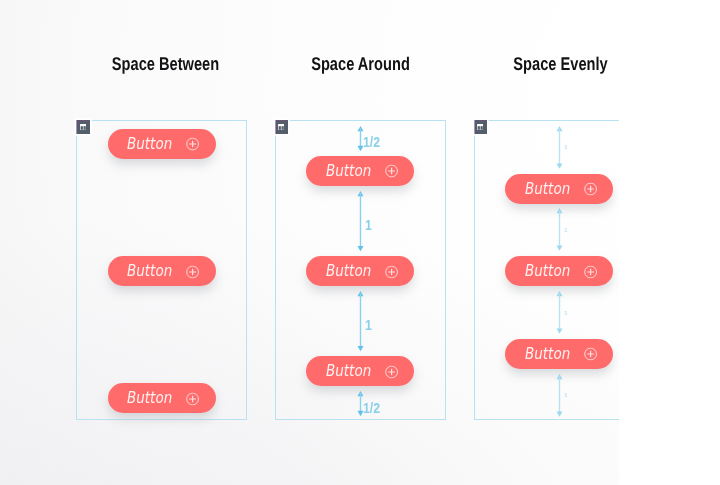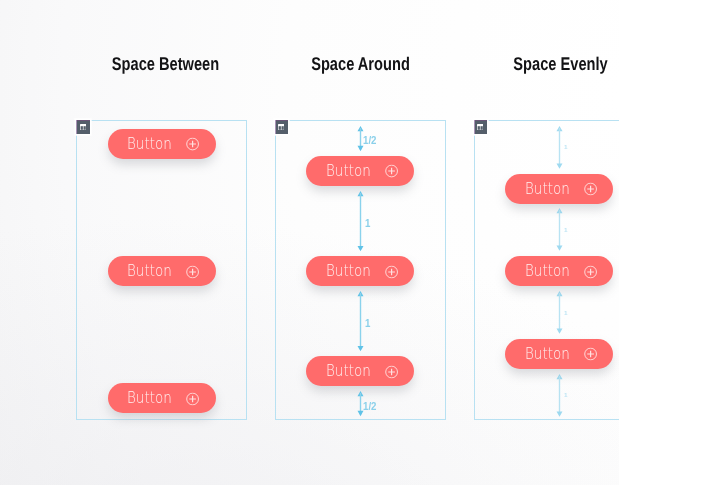--- a/index.html
+++ b/index.html
@@ -34,35 +34,35 @@
   .title{position:absolute;top:53px;width:171px;text-align:center;
     font-size:18.4px;font-weight:bold;color:#131315;letter-spacing:0px;
     font-family:"Liberation Sans",sans-serif;
     transform:translateZ(0) scaleX(0.796);transform-origin:50% 50%;
     -webkit-font-smoothing:antialiased;text-rendering:geometricPrecision;}
 
   
   .btn{position:absolute;width:108px;height:30px;border-radius:15px;
     background:#ff6b6b;
     box-shadow:0 6px 11px -1px rgba(130,134,143,0.30);
-    box-sizing:border-box;}
+    box-sizing:border-box;font-style:italic;}
   .btn .lbl{position:absolute;left:19.6px;top:50%;
     transform:translateZ(0) translateY(-50%) scaleX(0.9);transform-origin:0 50%;
     font-size:15px;font-weight:300;color:rgba(255,255,255,0.91);
     -webkit-font-smoothing:antialiased;
     font-family:"DejaVu Sans",sans-serif;white-space:nowrap;line-height:1;}
   .btn .pic{position:absolute;right:15.9px;top:50%;margin-top:0.4px;
     transform:translateY(-50%);
     width:13.2px;height:13.2px;line-height:0;}
 
   
   .arrow{position:absolute;}
   .arrow svg{display:block;overflow:visible;}
   .arrow.dim{opacity:0.60;}
-  .alabel{position:absolute;font-size:11px;font-weight:bold;color:#8bd0ea;
+  .alabel{position:absolute;font-size:14px;font-weight:bold;color:#8bd0ea;
     font-family:"Liberation Sans",sans-serif;white-space:nowrap;line-height:1;
     letter-spacing:0px;
     transform:translateZ(0) scaleX(0.88);transform-origin:0 50%;
     -webkit-font-smoothing:antialiased;}
   .alabel.faint{color:#bfe5f4;font-size:4.4px;letter-spacing:0px;
     transform:translateZ(0) scale(1.45,1.1);transform-origin:0 50%;}
 </style>
 </head>
 <body>
 

